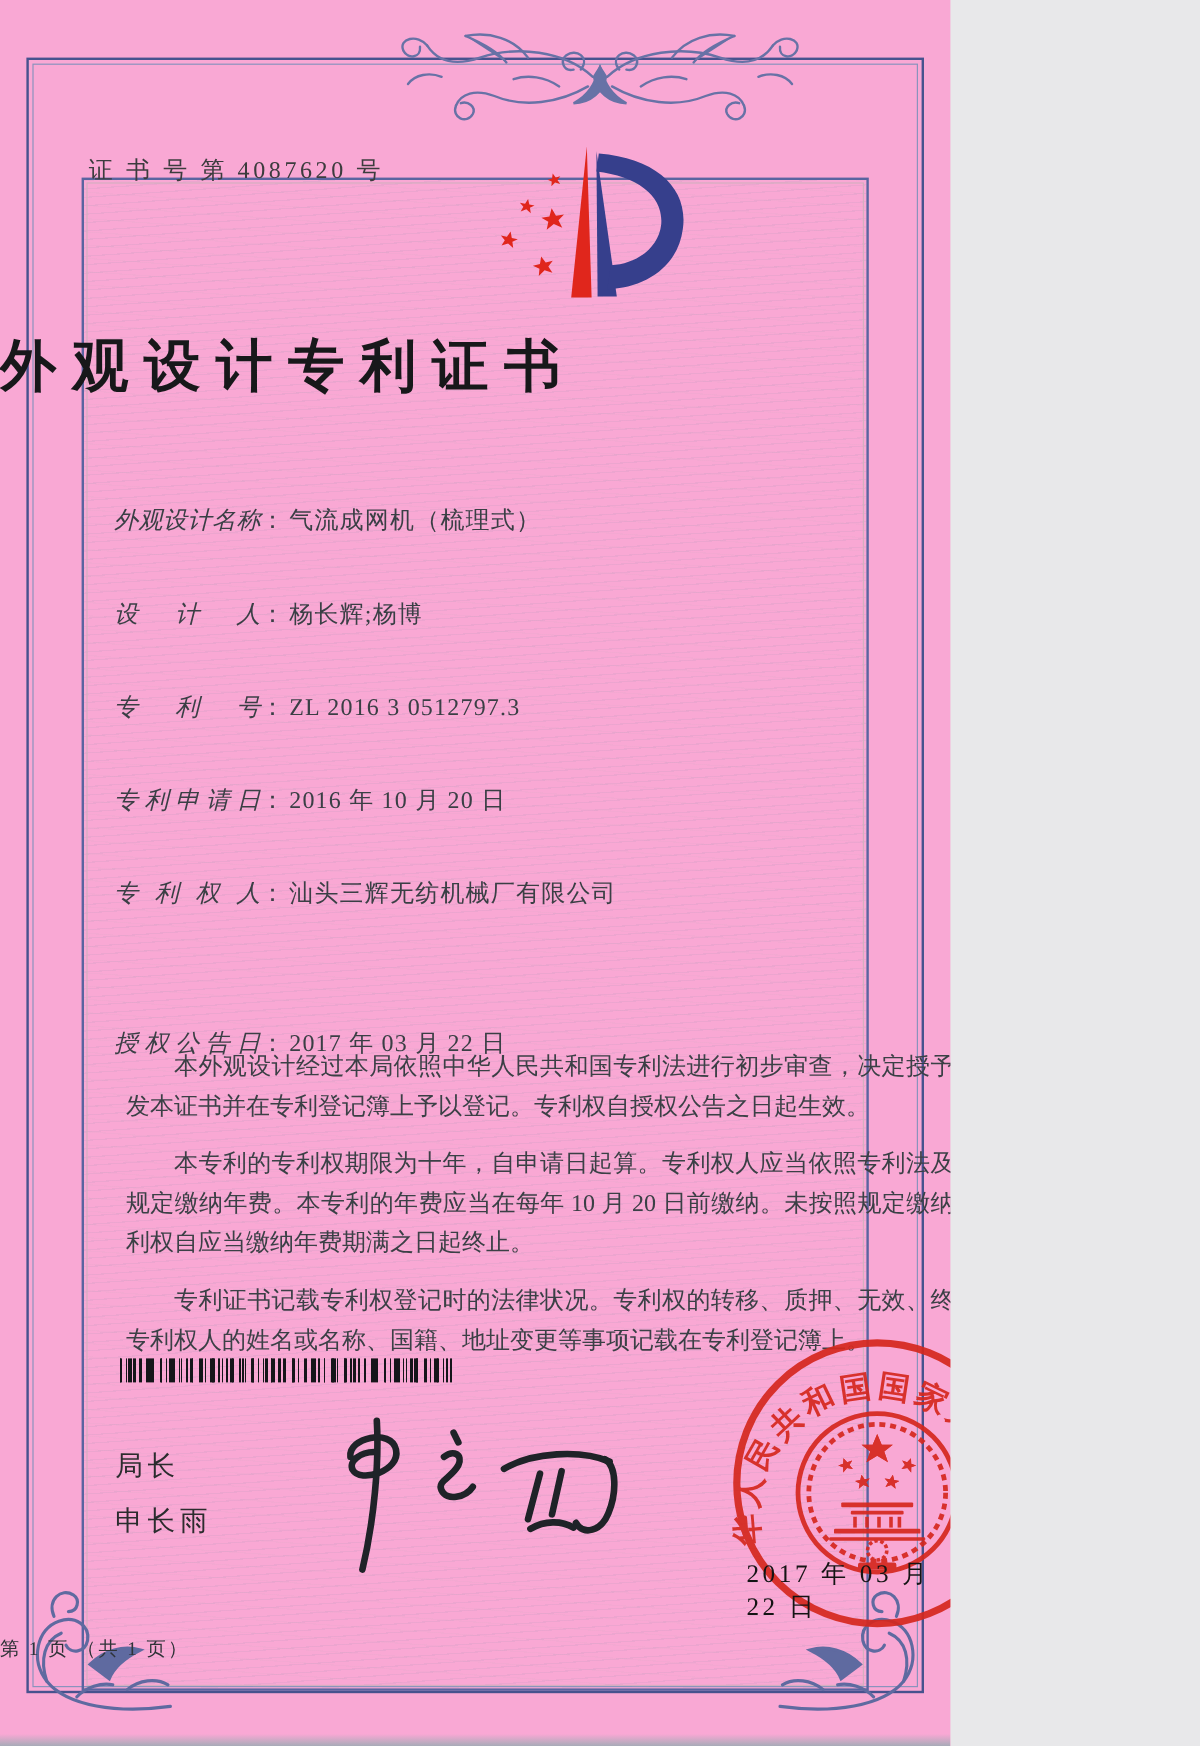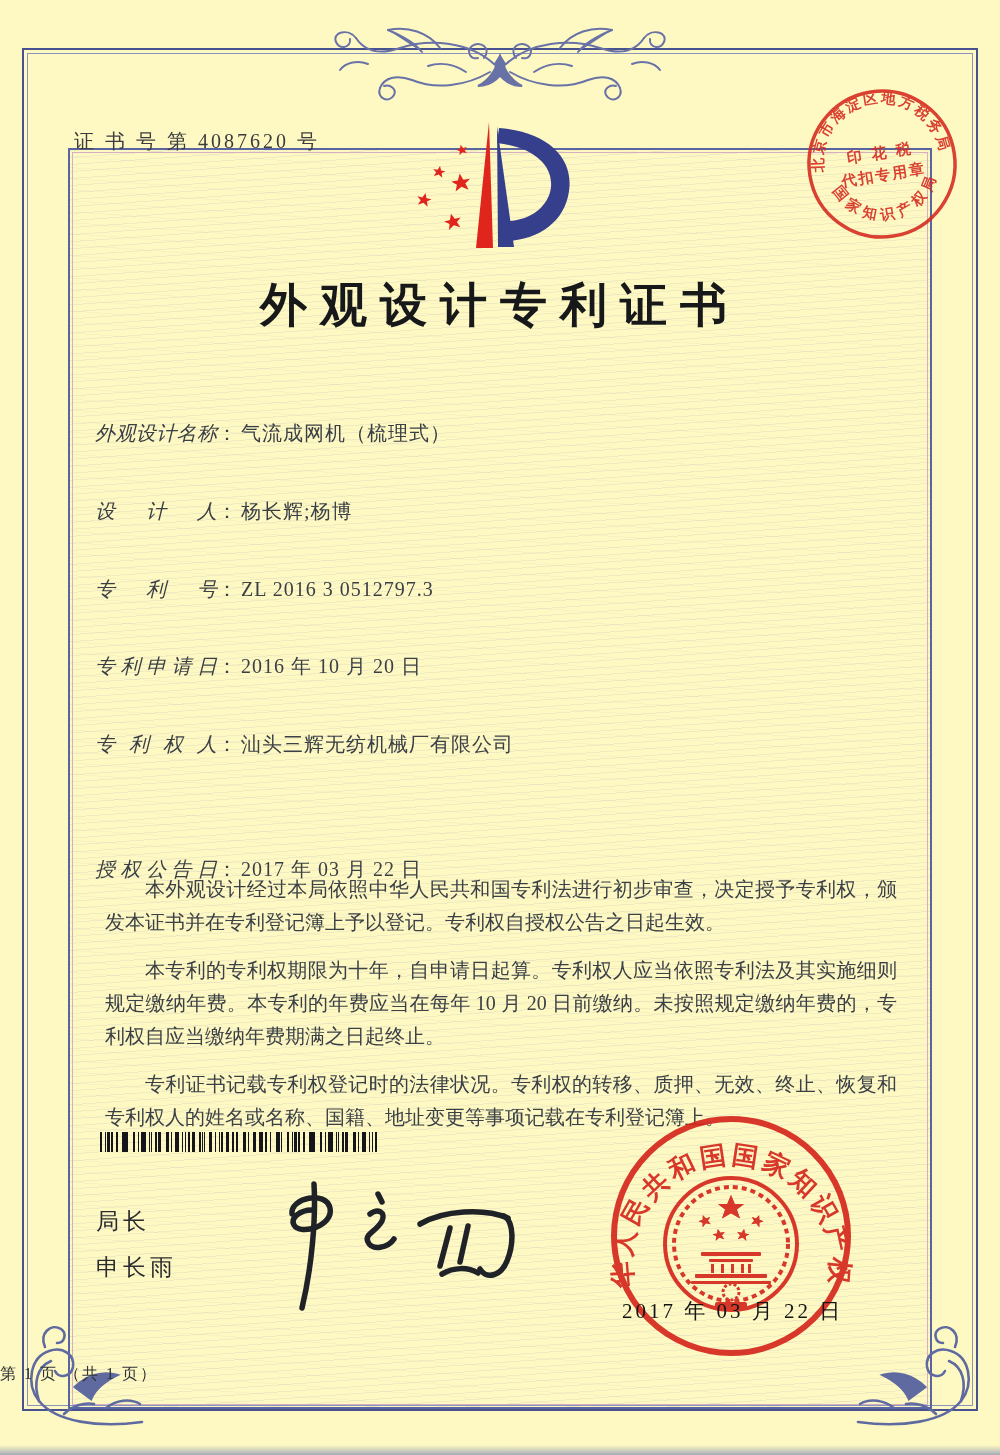--- a/index.html
+++ b/index.html
@@ -1,17 +1,17 @@
 <!DOCTYPE html>
 <html><head>
 <meta charset="utf-8">
 <style>
   html,body{margin:0;padding:0;}
   body{width:1000px;height:1455px;background:#e8e8ea;font-family:"Liberation Serif","DejaVu Serif",serif;}
-  .page{position:relative;width:1000px;height:1455px;background:#fef9c3;overflow:hidden;}
+  .page{position:relative;width:792px;height:1455px;background:#f9a8d4;overflow:hidden;}
 
   
   .frame-outer{position:absolute;left:22px;right:22px;top:48px;bottom:44px;border:2px solid #47528e;}
   .frame-outer::before{content:"";position:absolute;inset:3px;border:1px solid #8a93bd;}
   .frame-inner{position:absolute;left:68px;right:68px;top:148px;bottom:46px;border:2px solid #5a64a0;
     background:
       repeating-linear-gradient(176deg, rgba(158,146,178,0.14) 0 1px, rgba(0,0,0,0) 1px 7px),
       repeating-linear-gradient(184deg, rgba(196,170,190,0.10) 0 1px, rgba(0,0,0,0) 1px 11px);}
   .frame-inner::before{content:"";position:absolute;inset:2px;border:1px solid #d4afc0;}
   .scan-edge{position:absolute;left:0;right:0;bottom:0;height:10px;
@@ -19,21 +19,21 @@
 
   
   .orn{position:absolute;color:#6872a6;}
   .orn-top{left:320px;top:12px;width:360px;height:96px;}
   .orn-bl{left:14px;top:1316px;width:132px;height:118px;}
   .orn-br{right:14px;top:1316px;width:132px;height:118px;transform:scaleX(-1);}
 
   
   .cert-no{position:absolute;left:74px;top:128px;font-size:20px;letter-spacing:3px;color:#3c3c3e;}
   .logo{position:absolute;left:390px;top:116px;width:220px;height:142px;}
-  .title{position:absolute;left:0;right:0;top:274px;text-align:center;font-size:47px;font-weight:700;
+  .title{position:absolute;left:0;right:0;top:274px;font-size:47px;font-weight:700;
          letter-spacing:13px;color:#17181a;}
 
   
   .field{position:absolute;left:95px;font-size:20px;color:#3a3f45;white-space:nowrap;}
   .flabel{display:inline-block;width:122px;text-align:justify;text-align-last:justify;vertical-align:top;font-style:italic;}
   .fcolon{display:inline-block;margin:0 4px 0 0;}
   .fvalue{letter-spacing:1px;}
   .f1{top:420px}.f2{top:498px}.f3{top:576px}.f4{top:653px}.f5{top:731px}.f6{top:856px}
 
   

